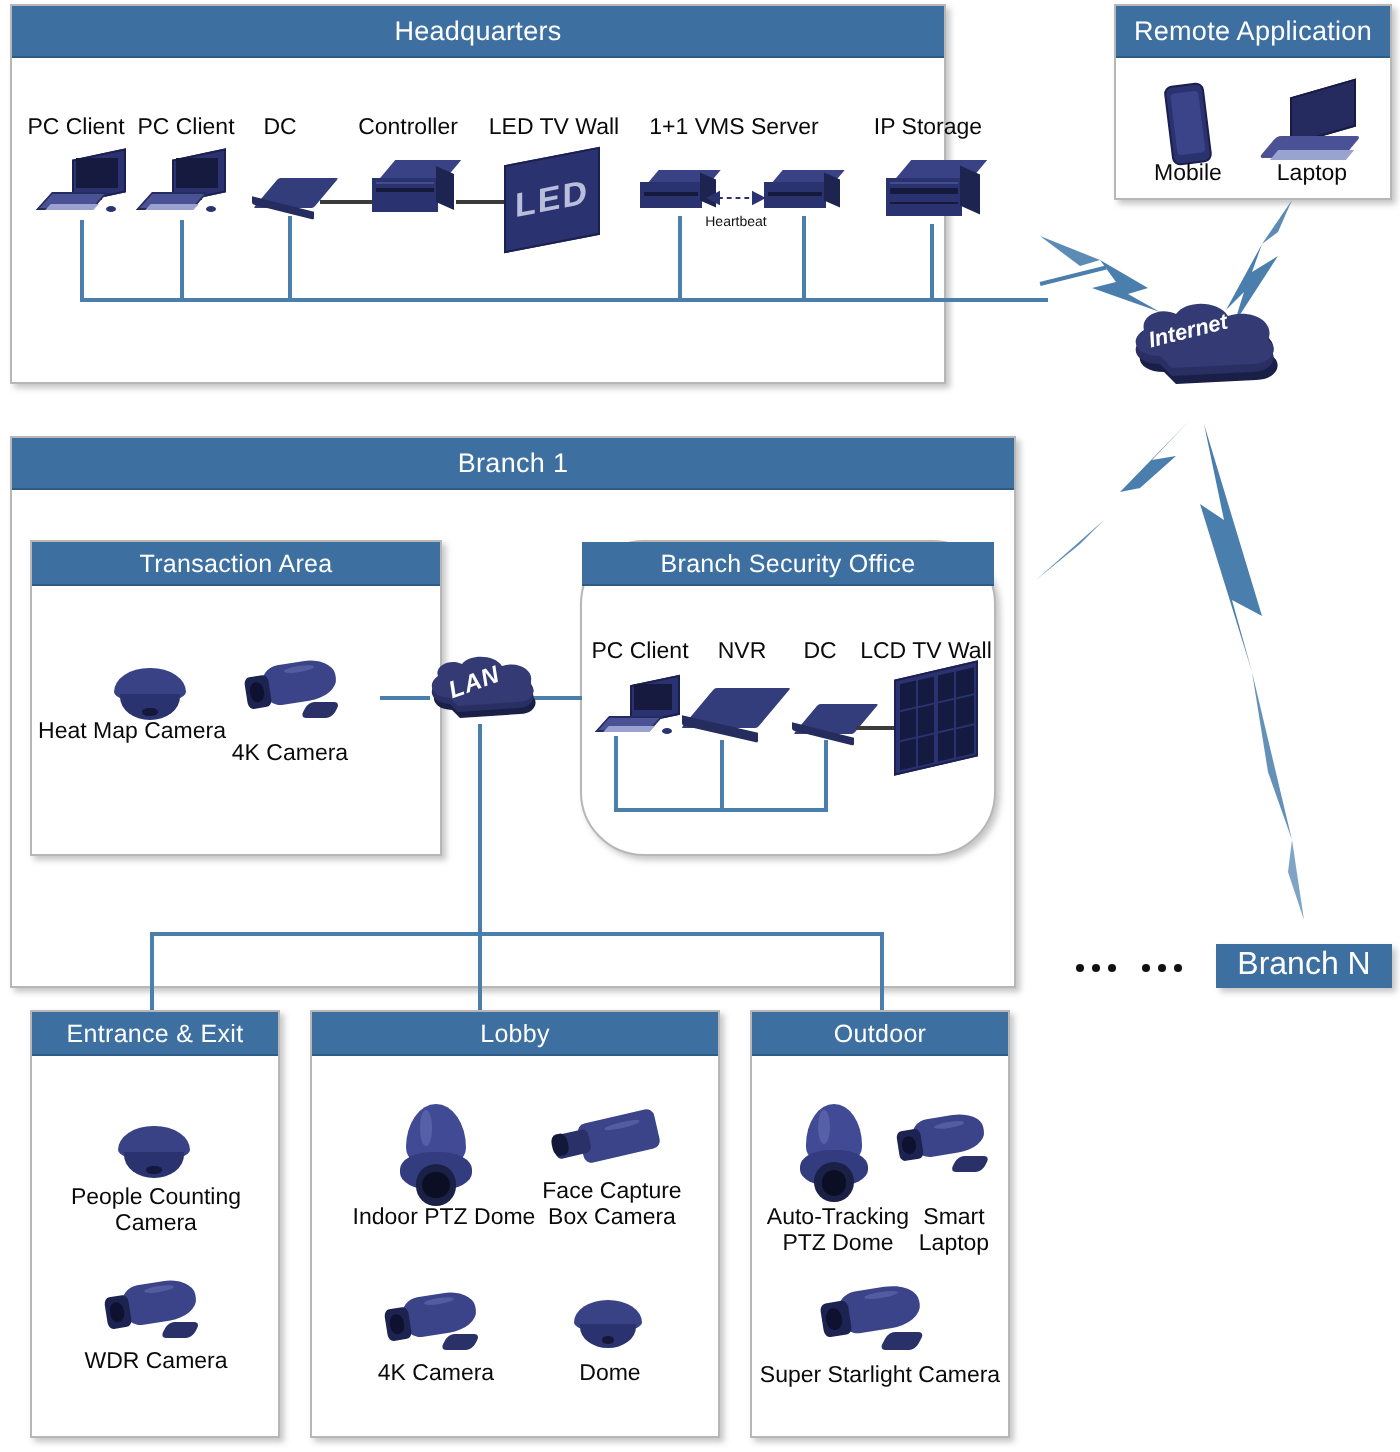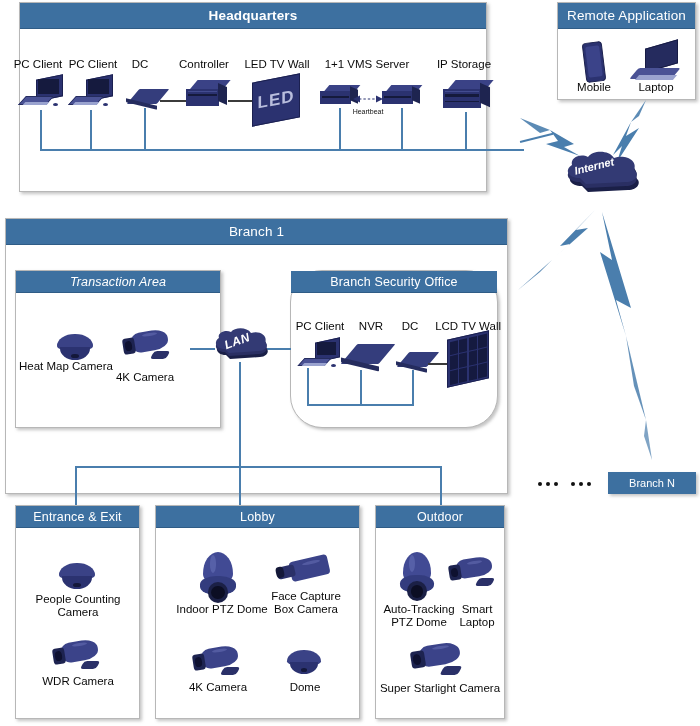--- a/index.html
+++ b/index.html
@@ -135,21 +135,21 @@
   .dots{position:absolute;display:flex;align-items:center;}
   .dots i{width:4px;height:4px;border-radius:50%;background:#111;margin-right:4px;display:block;}
   .dots .gap{width:9px;height:1px;background:transparent;margin:0;}
 
   .heartbeat-arrow{position:absolute;}
   svg{display:block;overflow:visible;}
 </style>
 </head>
 <body>
 
-<div class="panel panel-outer" style="left:19px;top:2px;width:468px;height:190px;font-weight:bold;">
+<div class="panel panel-outer" style="left:5px;top:2px;width:468px;height:190px;">
   <div class="panel-hd">Headquarters</div>
 </div>
 
 <div class="lbl" style="left:8px;top:58px;width:60px;">PC Client</div>
 <div class="lbl" style="left:63px;top:58px;width:60px;">PC Client</div>
 <div class="lbl" style="left:118px;top:58px;width:44px;">DC</div>
 <div class="lbl" style="left:168px;top:58px;width:72px;">Controller</div>
 <div class="lbl" style="left:235px;top:58px;width:84px;">LED TV Wall</div>
 <div class="lbl" style="left:317px;top:58px;width:100px;">1+1 VMS Server</div>
 <div class="lbl" style="left:427px;top:58px;width:74px;">IP Storage</div>
@@ -273,21 +273,21 @@
       <path d="M20,30 C8,30 4,22 12,17 C10,10 20,5 28,9 C33,2 49,2 54,10 C66,6 78,13 74,22 C80,26 76,34 66,34 L26,36 Z" fill="#333a74"></path>
     </g>
   </svg>
   <div class="txt" style="left:14px;top:12px;font-size:11px;transform:rotate(-14deg);">Internet</div>
 </div>
 
 <div class="panel panel-outer" style="left:5px;top:218px;width:503px;height:276px;">
   <div class="panel-hd">Branch 1</div>
 </div>
 
-<div class="panel" style="left:15px;top:270px;width:206px;height:158px;font-style:italic;">
+<div class="panel" style="left:15px;top:270px;width:206px;height:158px;">
   <div class="panel-hd sm">Transaction Area</div>
 </div>
 <div class="dome" style="left:57px;top:334px;width:36px;height:28px;">
   <div class="cap"></div>
     <div class="low"></div>
     <div class="lens"></div>
 </div>
 <div class="bullet" style="left:122px;top:328px;width:48px;height:32px;">
   <div class="body"></div>
     <div class="hl"></div>
@@ -298,21 +298,21 @@
 </div>
 <div class="lbl" style="left:14px;top:360px;width:104px;">Heat Map Camera</div>
 <div class="lbl" style="left:112px;top:371px;width:66px;">4K Camera</div>
 
 <div class="panel" style="left:290px;top:270px;width:208px;height:158px;border-radius:32px;">
   <div class="panel-hd sm">Branch Security Office</div>
 </div>
 <div class="lbl" style="left:289px;top:320px;width:62px;">PC Client</div>
 <div class="lbl" style="left:350px;top:320px;width:42px;">NVR</div>
 <div class="lbl" style="left:394px;top:320px;width:32px;">DC</div>
-<div class="lbl" style="left:425px;top:320px;width:76px;text-align:right;">LCD TV Wall</div>
+<div class="lbl" style="left:425px;top:320px;width:76px;">LCD TV Wall</div>
 
 <div class="dev" style="left:300px;top:340px;width:42px;height:32px;">
   <div class="pc-mon" style="left:15px;top:0;width:23px;height:18px;"></div>
   <div class="pc-scr" style="left:17px;top:2px;width:19px;height:13px;"></div>
   <div class="pc-neck" style="left:24px;top:17px;width:5px;height:4px;"></div>
   <div class="pc-kb" style="left:1px;top:18px;width:25px;height:6px;"></div>
   <div class="pc-kb2" style="left:3px;top:23px;width:23px;height:3px;"></div>
   <div class="pc-mouse" style="left:31px;top:24px;width:5px;height:3px;"></div>
 </div>
 <div class="dev" style="left:340px;top:344px;width:52px;height:28px;">
@@ -450,15 +450,15 @@
 
 <div class="dots" style="left:538px;top:482px;">
   <i></i>
     <i></i>
     <i></i>
     <span class="gap"></span>
     <i></i>
     <i></i>
     <i></i>
 </div>
-<div class="bar" style="left:608px;top:472px;width:88px;height:22px;line-height:22px;font-size:11px;">
+<div class="bar" style="left:608px;top:472px;width:88px;height:22px;line-height:22px;font-size:16px;">
   <span>Branch N</span>
 </div>
 
 </body></html>

